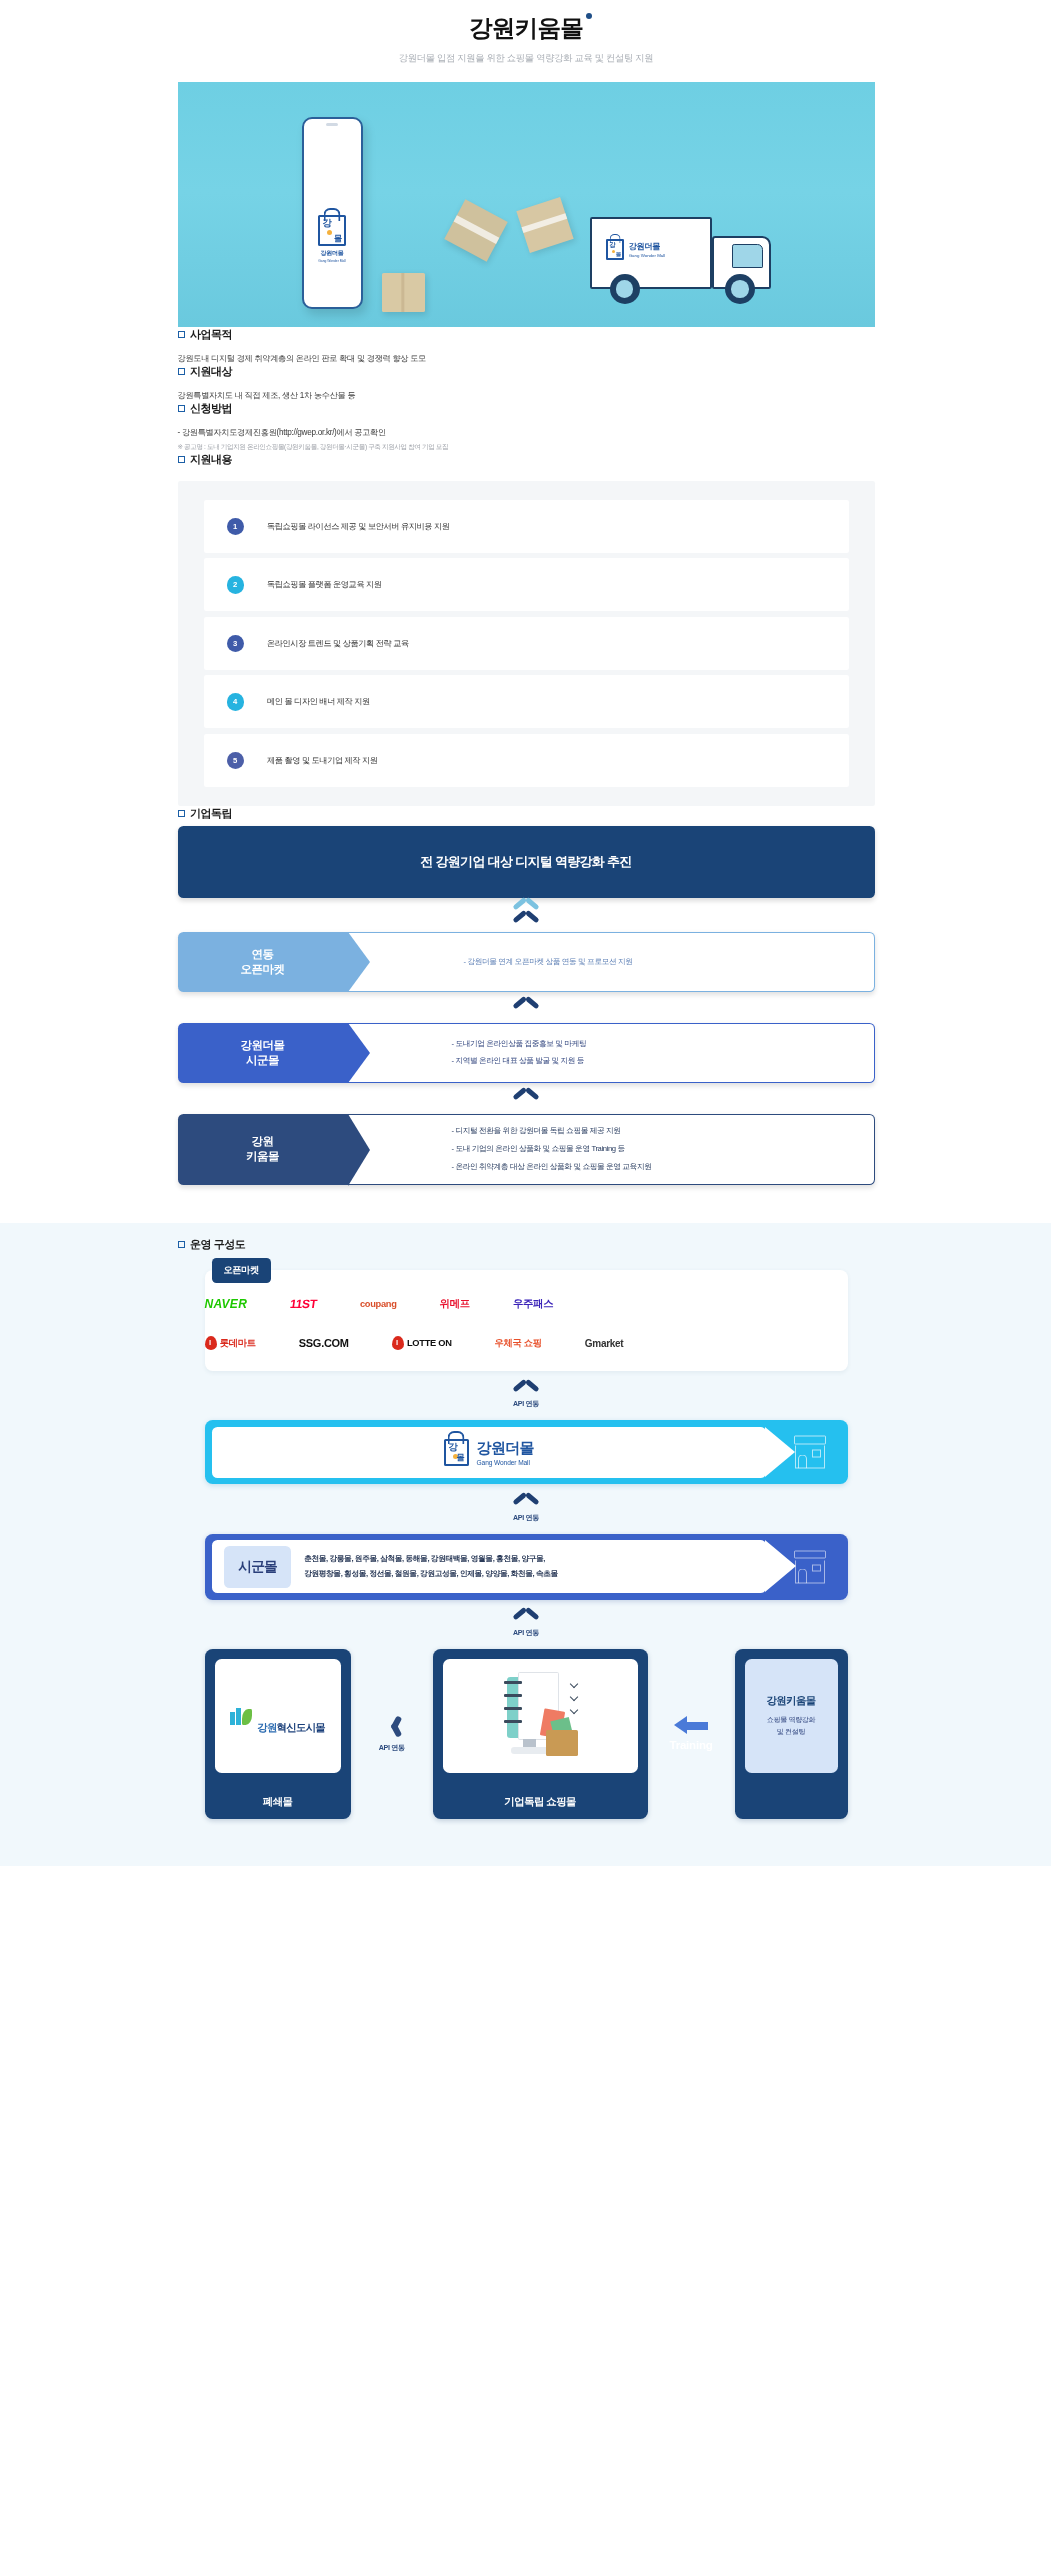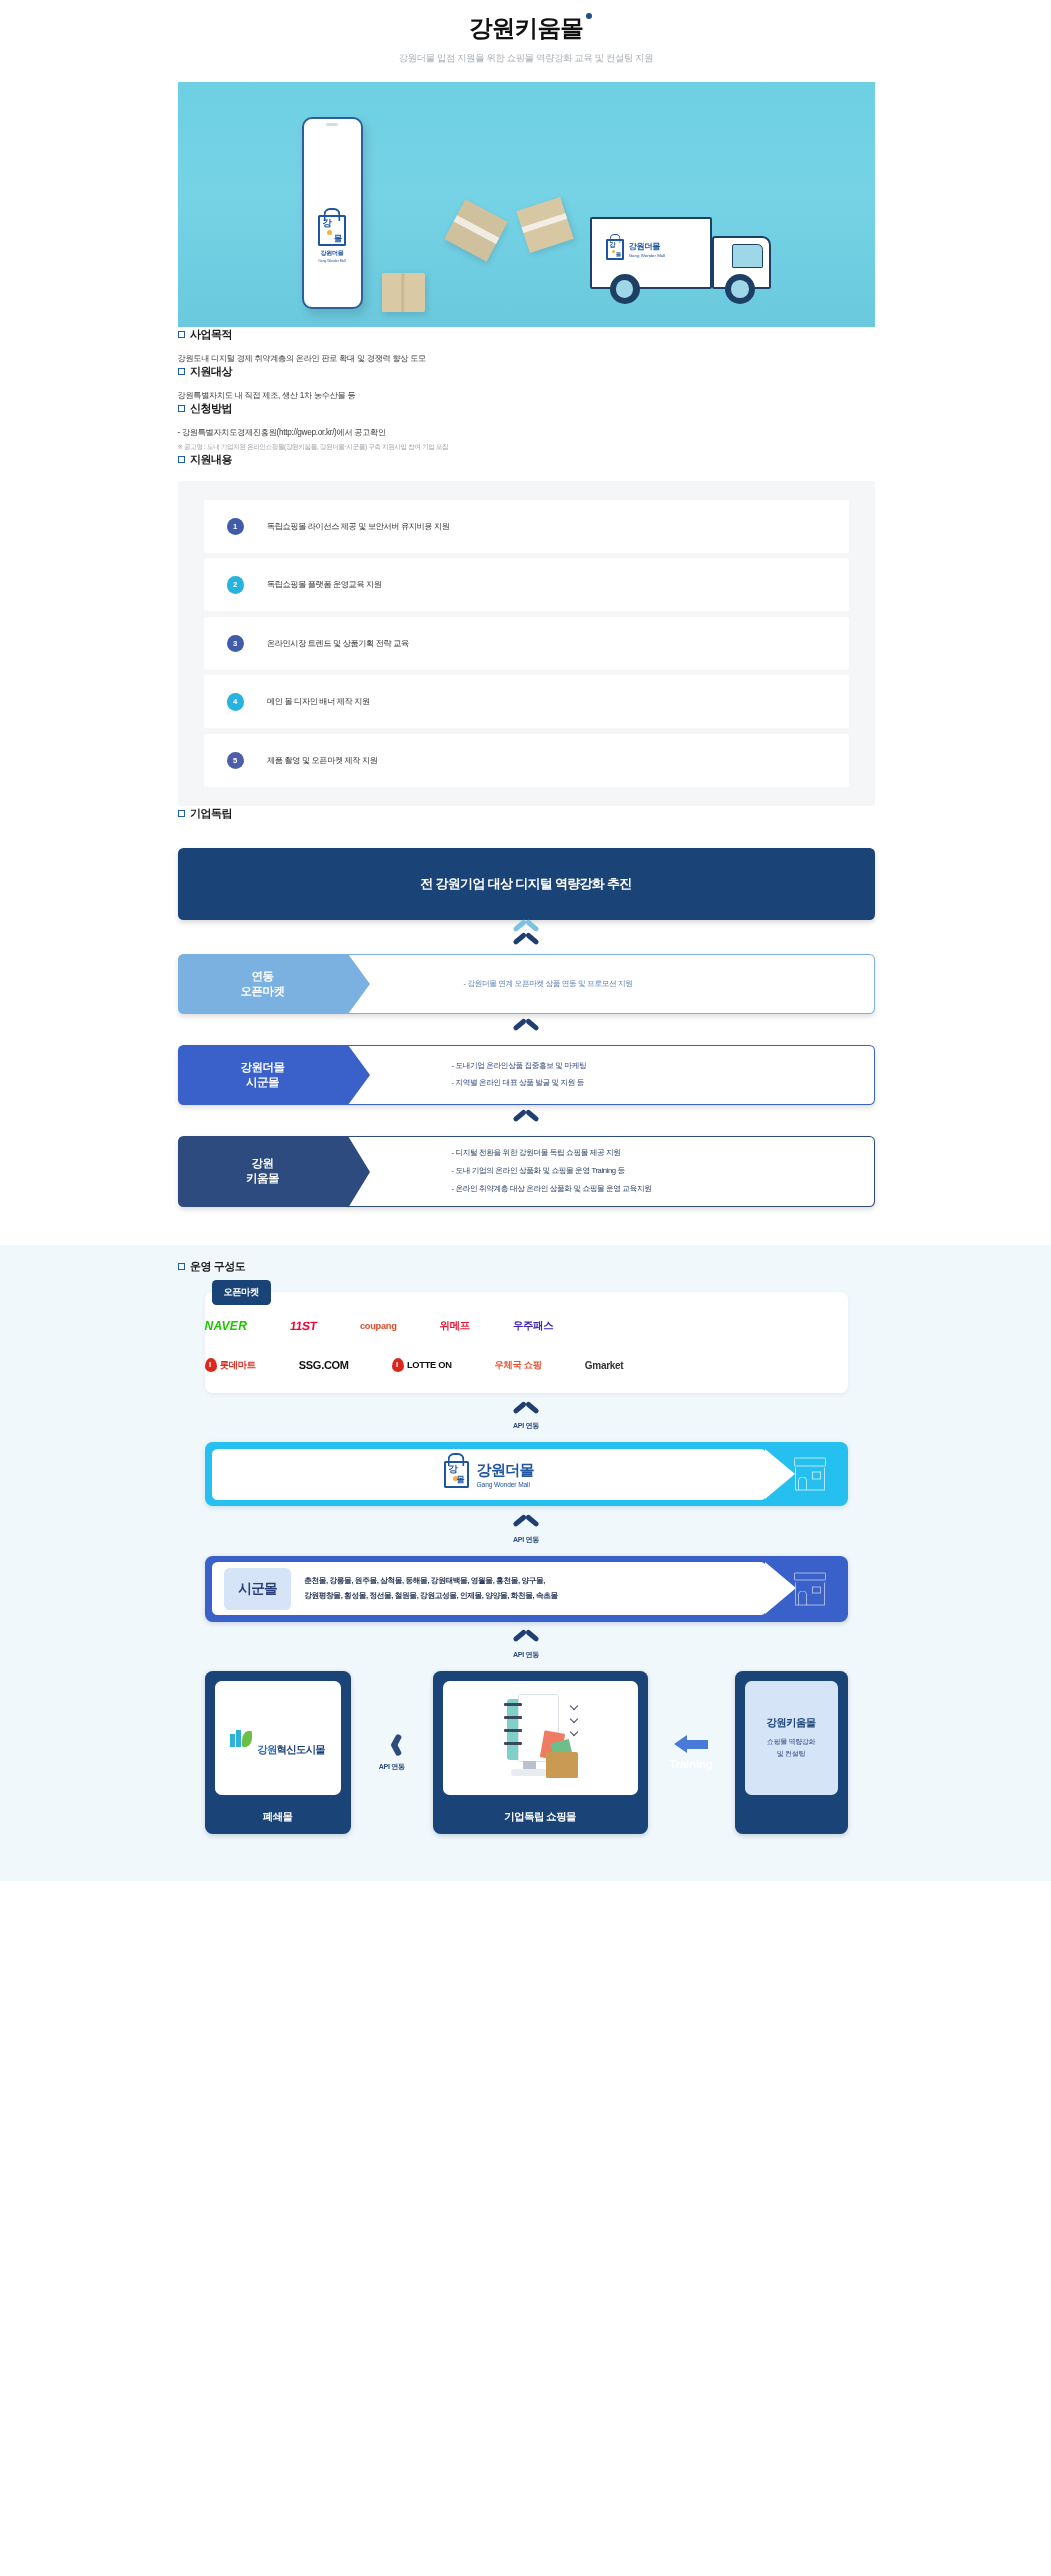--- a/index.html
+++ b/index.html
@@ -123,21 +123,21 @@
   }
   .sup-num {
     width:17.5px;height:17.5px;border-radius:50%;flex:0 0 auto;
     color:#fff;font-size:7.7px;font-weight:bold;
     display:flex;align-items:center;justify-content:center;
   }
   .sup-txt { font-size:8.2px; color:#2f2f2f; letter-spacing:-0.4px; }
 
   
   .banner-main {
-    margin-top: 27px; height:72px; border-radius:5.5px;
+    margin-top: 5px; height:72px; border-radius:5.5px;
     background:#1a4477; color:#fff;
     display:flex;align-items:center;justify-content:center;
     font-size:13px;font-weight:bold;letter-spacing:-0.7px;
     box-shadow: 0 2.2px 5.5px rgba(0,0,0,.14);
   }
   .chev-dbl { height:34px; display:flex; flex-direction:column; align-items:center;
     justify-content:center; gap:0.5px; }
   .chev { width:24px;height:12px;position:relative; }
   .chev:before,.chev:after{
     content:"";position:absolute;top:3.8px;width:15px;height:5px;border-radius:2.7px;
@@ -298,21 +298,21 @@
   .inner-white {
     background:#fff; border-radius:6.6px; width:100%; flex:1;
     display:flex;align-items:center;justify-content:center;
     min-height:114px;
   }
   .inner-light {
     background:#d6e4f8; border-radius:6.6px; width:100%;
     display:flex;flex-direction:column;align-items:center;justify-content:center;
     gap:5.5px; padding:7.7px;
   }
-  .trio-lbl{ margin-top:15px; color:#fff; font-size:10.4px; font-weight:bold;
+  .trio-lbl{ margin-top:22px; color:#fff; font-size:10.4px; font-weight:bold;
     letter-spacing:-0.5px; }
   .gap-col{ width:82px; flex:0 0 auto; display:flex;flex-direction:column;
     align-items:center;justify-content:center; gap:4.4px; }
   .gap-col.t{ width:87px; }
   .chev-left{ width:14.2px;height:24px;position:relative; }
   .chev-left:before,.chev-left:after{
     content:"";position:absolute;left:5px;width:5.5px;height:14.2px;border-radius:2.7px;
     background:#2d4b7e;
   }
   .chev-left:before{top:0;transform:rotate(28deg);transform-origin:bottom center;}
@@ -449,21 +449,21 @@
       <div class="sup-row">
         <div class="sup-num" style="background:#3f5ba9">3</div>
         <div class="sup-txt">온라인시장 트렌드 및 상품기획 전략 교육</div>
       </div>
       <div class="sup-row">
         <div class="sup-num" style="background:#26b3e0">4</div>
         <div class="sup-txt">메인 몰 디자인 배너 제작 지원</div>
       </div>
       <div class="sup-row">
         <div class="sup-num" style="background:#4c5fa8">5</div>
-        <div class="sup-txt">제품 촬영 및 오픈마켓 제작 지원</div>
+        <div class="sup-txt">제품 촬영 및 도내기업 제작 지원</div>
       </div>
     </div>
 
     <div class="sec-h">
       <span class="sq"></span>
       <span class="t">기업독립</span>
     </div>
     <div class="banner-main">전 강원기업 대상 디지털 역량강화 추진</div>
 
     <div class="chev-dbl">

